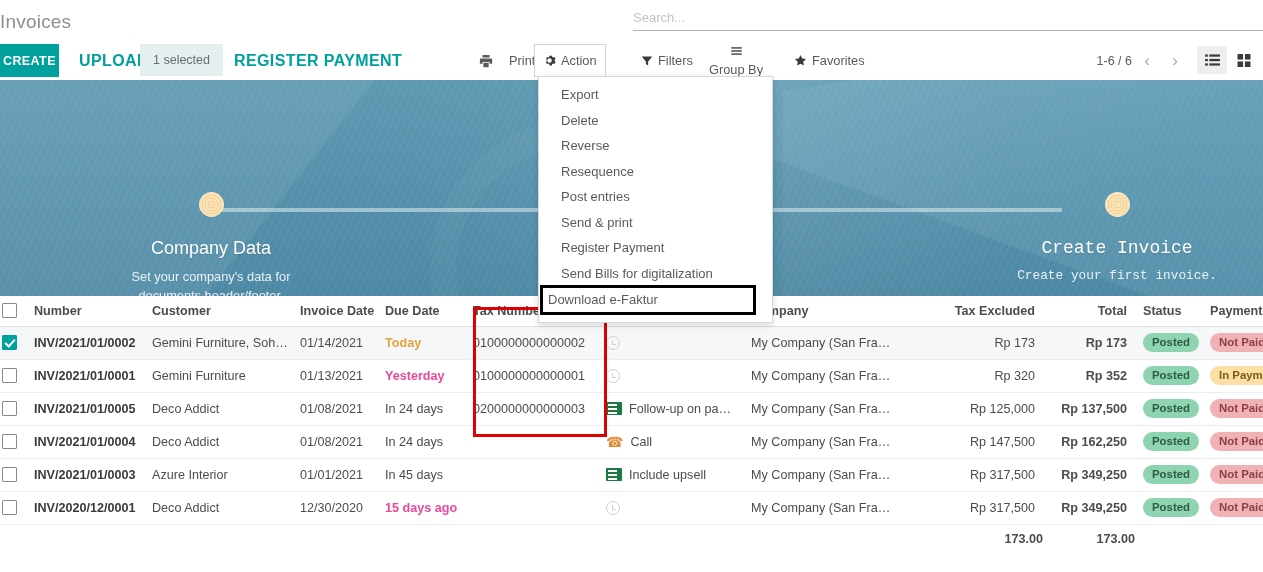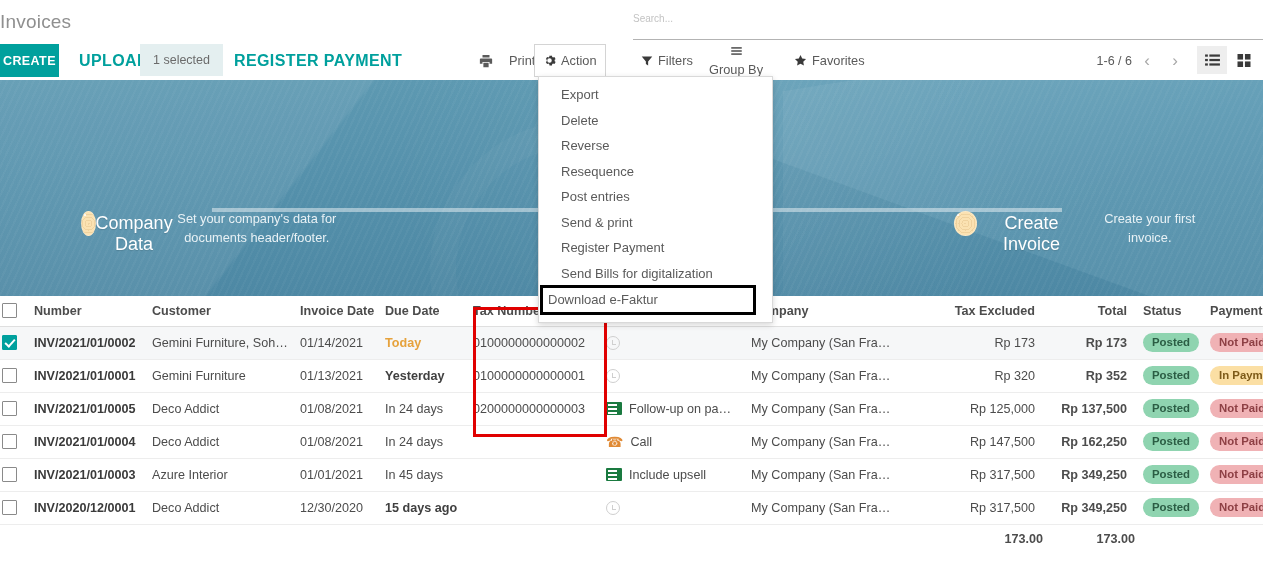--- a/index.html
+++ b/index.html
@@ -20,22 +20,22 @@
   .page-title {
     position: absolute; left: 0; top: 11px;
     font-size: 19px; color: #8f8f8f; font-weight: 400;
     letter-spacing: .2px;
   }
   .searchzone {
     position: absolute; left: 633px; top: 8px; width: 630px;
   }
   .search-input {
     width: 630px; border: none; border-bottom: 1px solid #b3b3b3;
-    font-size: 10px; font-family: "Liberation Sans", sans-serif;
-    color: #a16207; padding: 0 0 15px 0; outline: none; background: transparent;
+    font-size: 13px; font-family: "Liberation Sans", sans-serif;
+    color: #a16207; padding: 0 0 5px 0; outline: none; background: transparent;
   }
   .search-input::placeholder { color: #c3c3c3; }
 
   
   .controlbar {
     position: absolute; left: 0; top: 44px; width: 1263px; height: 35px;
     background: #ffffff;
   }
   .btn-create {
     position: absolute; left: 0; top: 0; height: 33px;
@@ -130,25 +130,25 @@
   .banner-circle {
     position: absolute; left: 430px; top: 40px; width: 300px; height: 300px;
     border-radius: 50%; border: 26px solid rgba(255,255,255,.030);
   }
   .progress-line {
     position: absolute; left: 212px; top: 128px; width: 850px; height: 4px;
     background: rgba(255,255,255,.45); z-index: 1;
   }
   .step {
     position: absolute; top: 112px; width: 260px; z-index: 2;
-    display: flex; align-items: center;
+    display: flex; flex-direction: column; align-items: center;
     text-align: center;
   }
   #step-company { left: 81px; }
-  #step-create { left: 954px; }
+  #step-create { left: 987px; font-family: Liberation Mono, monospace; }
   .step-dot {
     width: 25px; height: 25px; border-radius: 50%;
     background: #fbe2b2;
     background-image: radial-gradient(circle at 3px 3px, rgba(255,255,255,.8) 0 1px, rgba(0,0,0,0) 1px),
                       repeating-radial-gradient(circle at 50% 50%, rgba(210,170,110,.28) 0 1px, rgba(0,0,0,0) 1px 3px);
     border: 1px solid rgba(255,255,255,.25);
   }
   .step-title {
     margin-top: 21px; font-size: 18px; color: #ffffff; font-weight: 400;
     text-shadow: 0 1px 1px rgba(0,0,0,.12);
@@ -192,21 +192,21 @@
     position: relative; border-radius: 1px;
   }
   .cb.checked { background: #00A09D; border-color: #00A09D; }
   .cb.checked::after {
     content: ""; position: absolute; left: 4px; top: 1px;
     width: 4px; height: 8px; border: solid #fff; border-width: 0 2px 2px 0;
     transform: rotate(42deg);
   }
   .num-cell { font-weight: bold; color: #3a3a3a; }
   .due-warn   { color: #e6a23c; font-weight: bold; }
-  .due-danger { color: #404040; font-weight: bold; }
+  .due-danger { color: #ec4899; font-weight: bold; }
   .money-total { font-weight: bold; }
   .badge {
     display: inline-block; padding: 3px 9px; border-radius: 11px;
     font-size: 11.4px; font-weight: bold; line-height: 13px;
   }
   .badge-posted   { background: #8fd4b0; color: #2b5d44; }
   .badge-notpaid  { background: #f0b2b5; color: #8d3f44; }
   .badge-inpay    { background: #fbdfa4; color: #7d5a18; }
   .act-cell { display: flex; align-items: center; gap: 7px; }
   .act-label { overflow: hidden; text-overflow: ellipsis; white-space: nowrap; }

